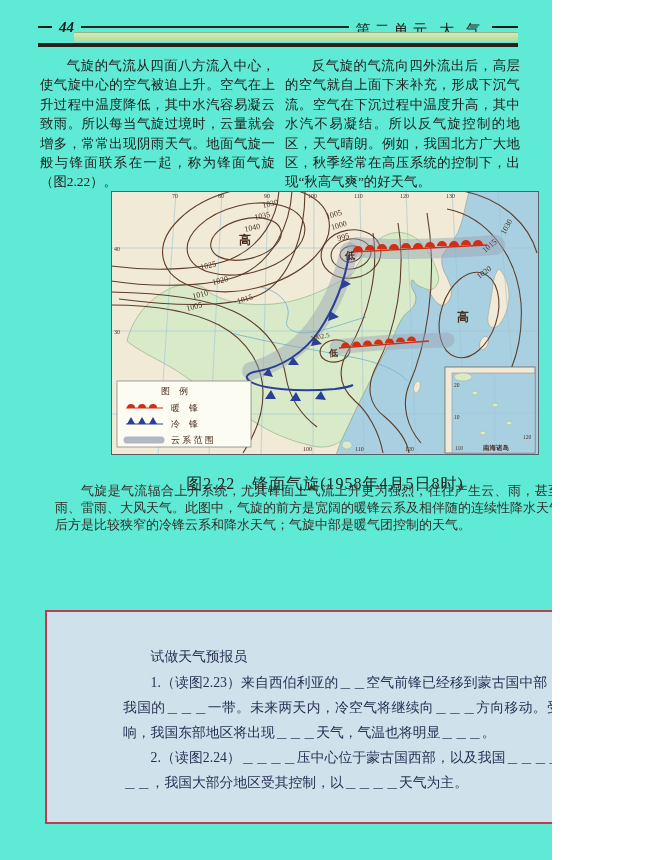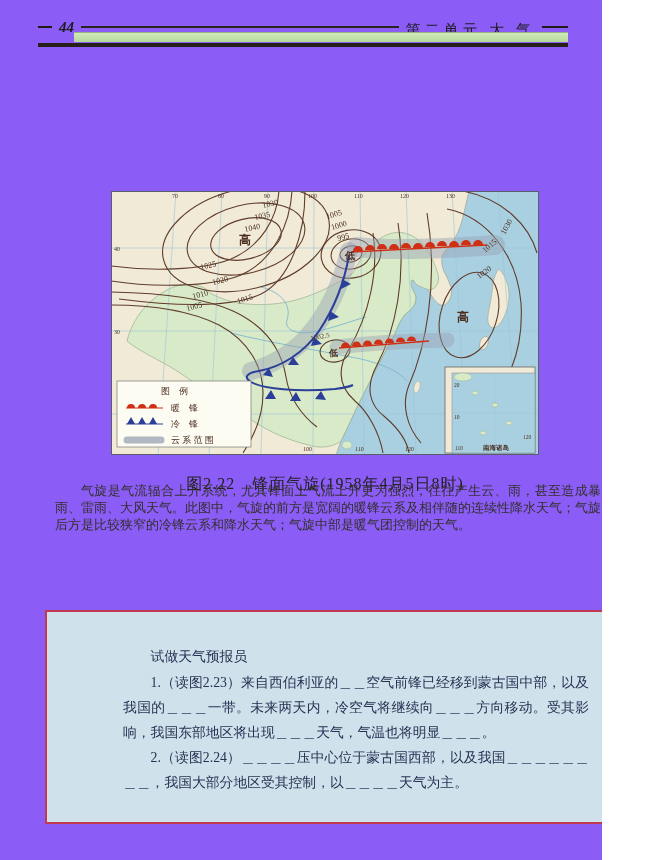--- a/index.html
+++ b/index.html
@@ -1,18 +1,18 @@
 <!DOCTYPE html>
 <html><head>
 <meta charset="utf-8">
 <style>
   html,body{margin:0;padding:0;}
   .page{
-    position:relative; width:602px; height:860px; overflow:hidden;
-    background:#8b5cf6; color:#1c1c1c;
+    position:relative; width:552px; height:860px; overflow:hidden;
+    background:#5eead4; color:#1c1c1c;
     font-family:"Liberation Serif","DejaVu Serif",serif;
   }
   
   .hdr{position:absolute; top:18px; left:38px; right:34px; height:18px;
        display:flex; align-items:center;}
   .hdr .stub{height:2px;background:#1e1a14;}
   .hdr .stub.l{width:14px;}
   .hdr .stub.r{width:26px;}
   .hdr .pnum{font-style:italic;font-weight:bold;font-size:15px;padding:0 7px;}
   .hdr .mid{flex:1;height:1.5px;background:#2a241c;}
@@ -51,20 +51,24 @@
   <div class="hdr">
     <div class="stub l"></div>
     <div class="pnum">44</div>
     <div class="mid"></div>
     <div class="utitle">第二单元 大 气</div>
     <div class="stub r"></div>
   </div>
   <div class="green-band"></div>
   <div class="thick-rule"></div>
 
+  <div class="intro">
+    <p>气旋的气流从四面八方流入中心，使气旋中心的空气被迫上升。空气在上升过程中温度降低，其中水汽容易凝云致雨。所以每当气旋过境时，云量就会增多，常常出现阴雨天气。地面气旋一般与锋面联系在一起，称为锋面气旋（图2.22）。</p>
+    <p>反气旋的气流向四外流出后，高层的空气就自上面下来补充，形成下沉气流。空气在下沉过程中温度升高，其中水汽不易凝结。所以反气旋控制的地区，天气晴朗。例如，我国北方广大地区，秋季经常在高压系统的控制下，出现“秋高气爽”的好天气。</p>
+  </div>
 
   <figure class="fig" style="margin:0">
     <svg class="map" width="428" height="264" viewBox="0 0 428 264">
 
       <rect x="0" y="0" width="428" height="264" fill="#a9d0e0"></rect>
 
       <path d="M0,0 L358,0 L352,26 C348,42 342,52 334,60 C328,68 331,78 336,86 L340,96
            C342,104 338,112 333,114 C328,116 322,108 318,100 C314,94 308,94 303,90
            C297,86 299,95 303,101 C307,107 304,116 298,120 C292,124 288,132 285,140
            C280,152 273,162 268,172 C261,186 255,198 249,210 C242,224 236,238 230,250

